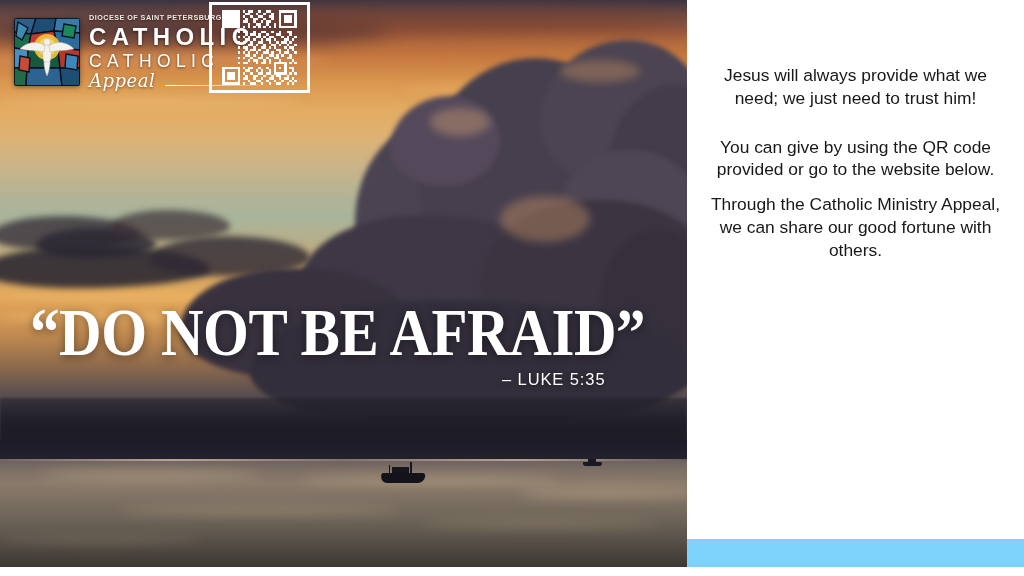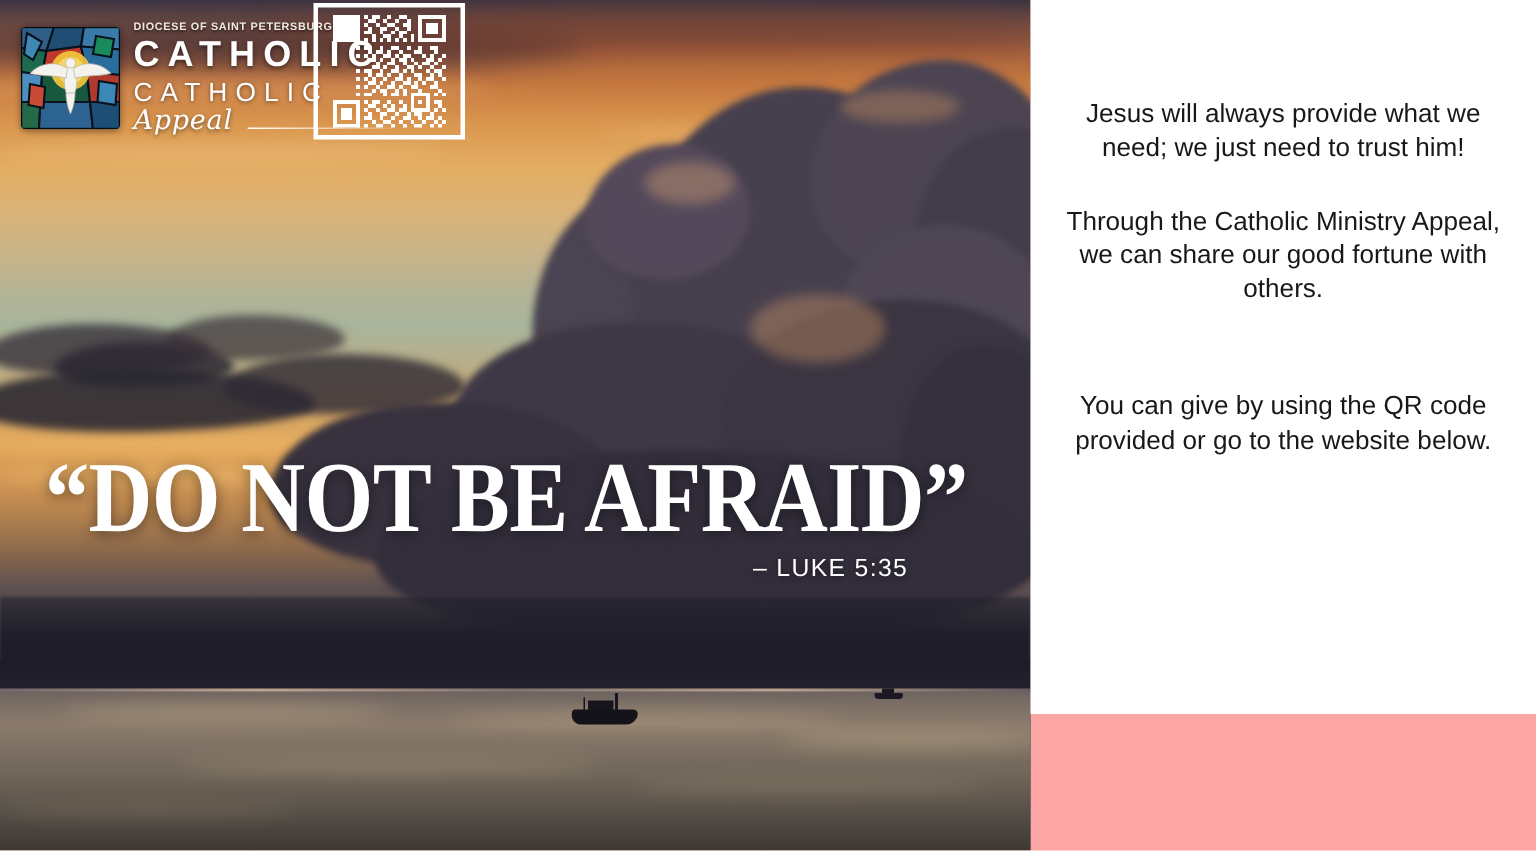--- a/index.html
+++ b/index.html
@@ -1,18 +1,18 @@
 <!DOCTYPE html>
 <html><head>
 <meta charset="utf-8">
 <style>
   html,body{margin:0;padding:0;background:#ffffff;}
   body{width:1024px;height:576px;overflow:hidden;font-family:"Liberation Sans",sans-serif;}
 
-  #slide{position:relative;width:1024px;height:576px;background:#fca5a5;overflow:hidden;}
+  #slide{position:relative;width:1024px;height:576px;background:#7dd3fc;overflow:hidden;}
 
   
   #photo{position:absolute;left:0;top:0;width:687px;height:567px;overflow:hidden;background:#2a2d3a;}
 
   
   .sky{position:absolute;left:0;top:0;width:687px;height:460px;
        background:linear-gradient(to bottom,
          #3b3442 0px,
          #6a4a44 14px,
          #a35f3e 34px,
@@ -141,21 +141,21 @@
   #headline-block{position:absolute;left:30px;top:300px;width:640px;}
   #headline{font-family:"Liberation Serif",serif;font-weight:700;color:#ffffff;
             font-size:67px;line-height:.96;letter-spacing:-0.5px;white-space:nowrap;
             transform:scaleX(.88);transform-origin:left center;
             text-shadow:0 2px 10px rgba(0,0,0,.45);}
   #attribution{margin-top:6px;text-align:left;padding-left:472px;
                font-family:"Liberation Sans",sans-serif;font-size:16.5px;
                letter-spacing:.9px;color:#ffffff;text-shadow:0 1px 5px rgba(0,0,0,.55);}
 
   
-  #panel{position:absolute;left:687px;top:0;width:337px;height:476px;background:#ffffff;}
+  #panel{position:absolute;left:687px;top:0;width:337px;height:539px;background:#ffffff;}
   #panel-inner{position:absolute;left:0;top:64px;width:337px;padding:0 14px;box-sizing:border-box;}
   .para{font-family:"Liberation Sans",sans-serif;font-size:17.4px;line-height:1.31;
         color:#18181a;text-align:center;margin:0 0 26px 0;}
   .para.p2{margin-bottom:55px;}
   .para.p3{margin-bottom:12px;}
   #url-link{display:block;text-align:center;font-family:"Liberation Sans",sans-serif;
             font-size:12.4px;line-height:1.42;color:#6f8a99;text-decoration:underline;
             text-underline-offset:1.5px;word-break:break-all;cursor:pointer;}
 
   
@@ -476,19 +476,19 @@
 
     <div id="headline-block">
       <div id="headline">“DO NOT BE AFRAID”</div>
       <div id="attribution">– LUKE 5:35</div>
     </div>
   </div>
 
   <div id="panel">
     <div id="panel-inner">
       <p class="para p1">Jesus will always provide what we need; we just need to trust him!</p>
+      <p class="para p3">You can give by using the QR code provided or go to the website below.</p>
       <p class="para p2">Through the Catholic Ministry Appeal, we can share our good fortune with others.</p>
-      <p class="para p3">You can give by using the QR code provided or go to the website below.</p>
     </div>
   </div>
 
   <div id="bottom-strip"></div>
 </div>
 
 </body></html>

